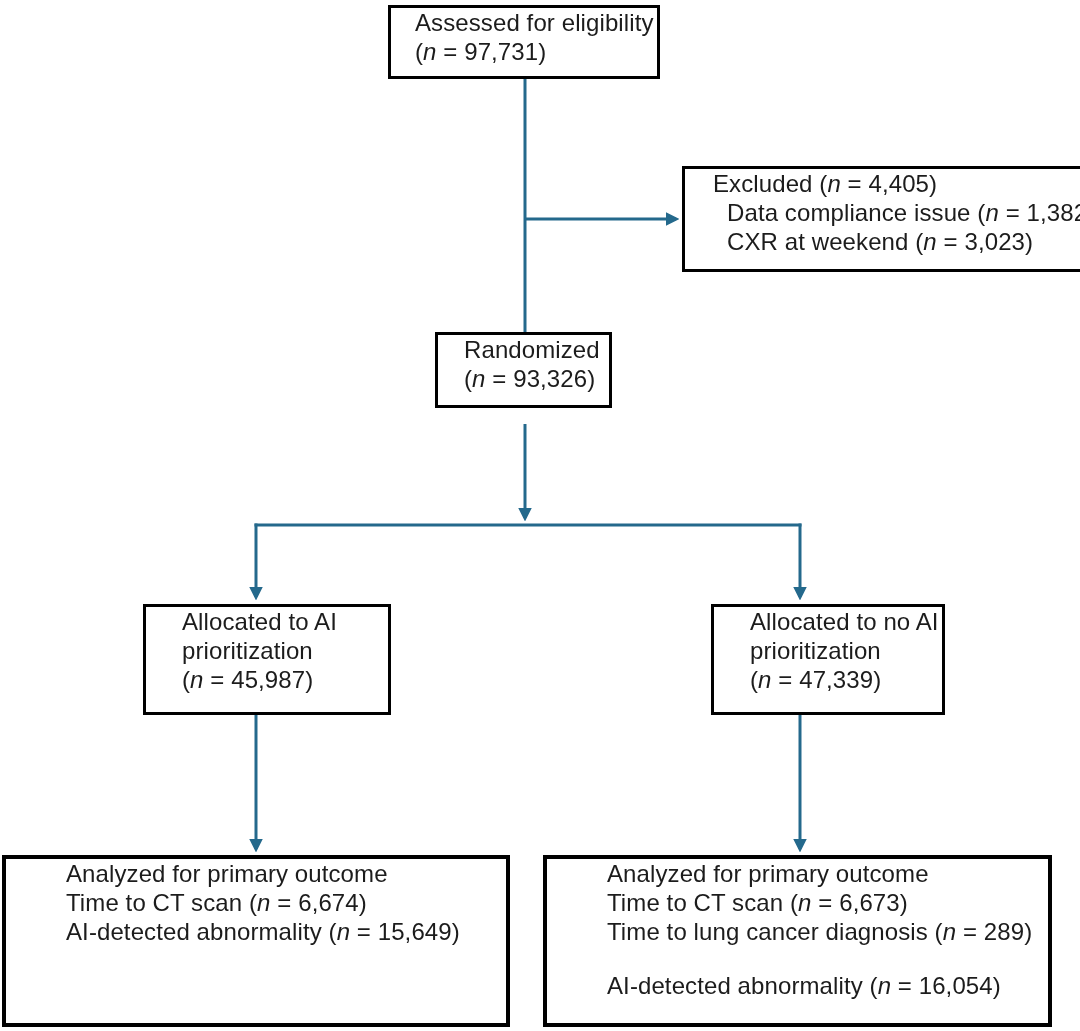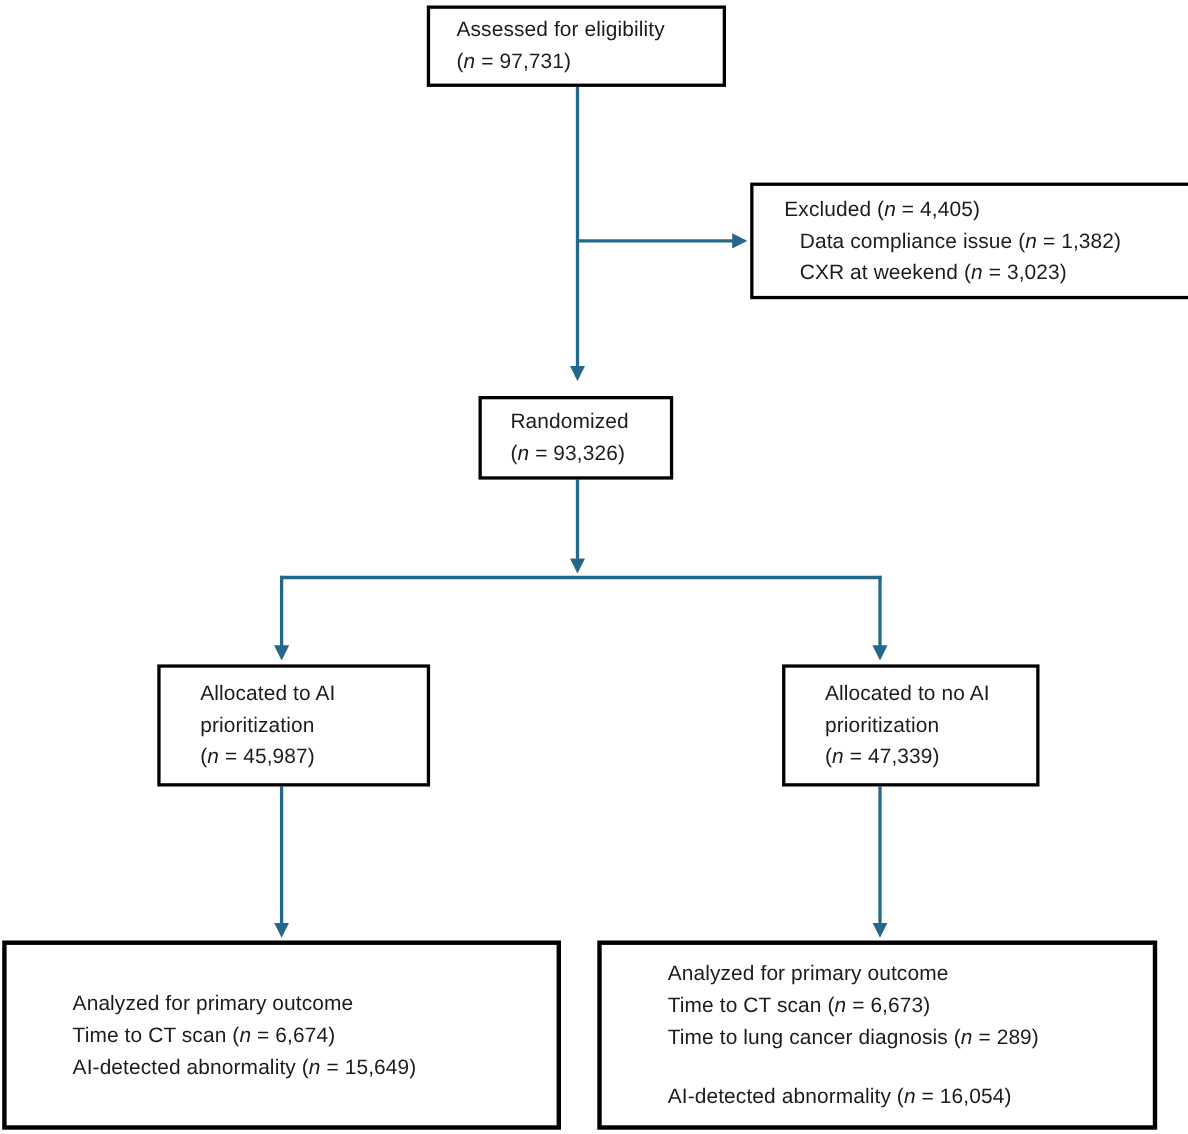--- a/index.html
+++ b/index.html
@@ -34,31 +34,31 @@
   .arrows marker path{
     fill:var(--arrow);
     stroke:none;
   }
   .box{
     position:absolute;
     background:var(--bg);
     border:3px solid var(--border);
     display:flex;
     flex-direction:column;
-    justify-content:center;
-    font-size:19px;
+    justify-content:flex-start;
+    font-size:24px;
     line-height:29px;
     letter-spacing:0.1px;
   }
   .line{ white-space:nowrap; }
   .line i{ font-style:italic; }
 
   #box-assessed      { left:388px; top:5px;   width:272px; height:74px;  padding-left:24px; }
   #box-excluded      { left:682px; top:166px; width:476px; height:106px; padding-left:28px; }
-  #box-randomized    { left:435px; top:360px; width:177px; height:76px;  padding-left:26px; }
+  #box-randomized    { left:435px; top:332px; width:177px; height:76px;  padding-left:26px; }
   #box-alloc-ai      { left:143px; top:604px; width:248px; height:111px; padding-left:36px; }
   #box-alloc-noai    { left:683px; top:604px; width:234px; height:111px; padding-left:36px;margin-left:28px; }
   #box-analyzed-ai   { left:2px;   top:855px; width:508px; height:172px; padding-left:60px; border-width:4px; }
   #box-analyzed-noai { left:543px; top:855px; width:509px; height:172px; padding-left:60px; border-width:4px; }
 
   
   .box-excluded .line + .line{ padding-left:14px; }
   
   .box-analyzed .line:nth-child(4){ margin-top:25px; }
 </style>

